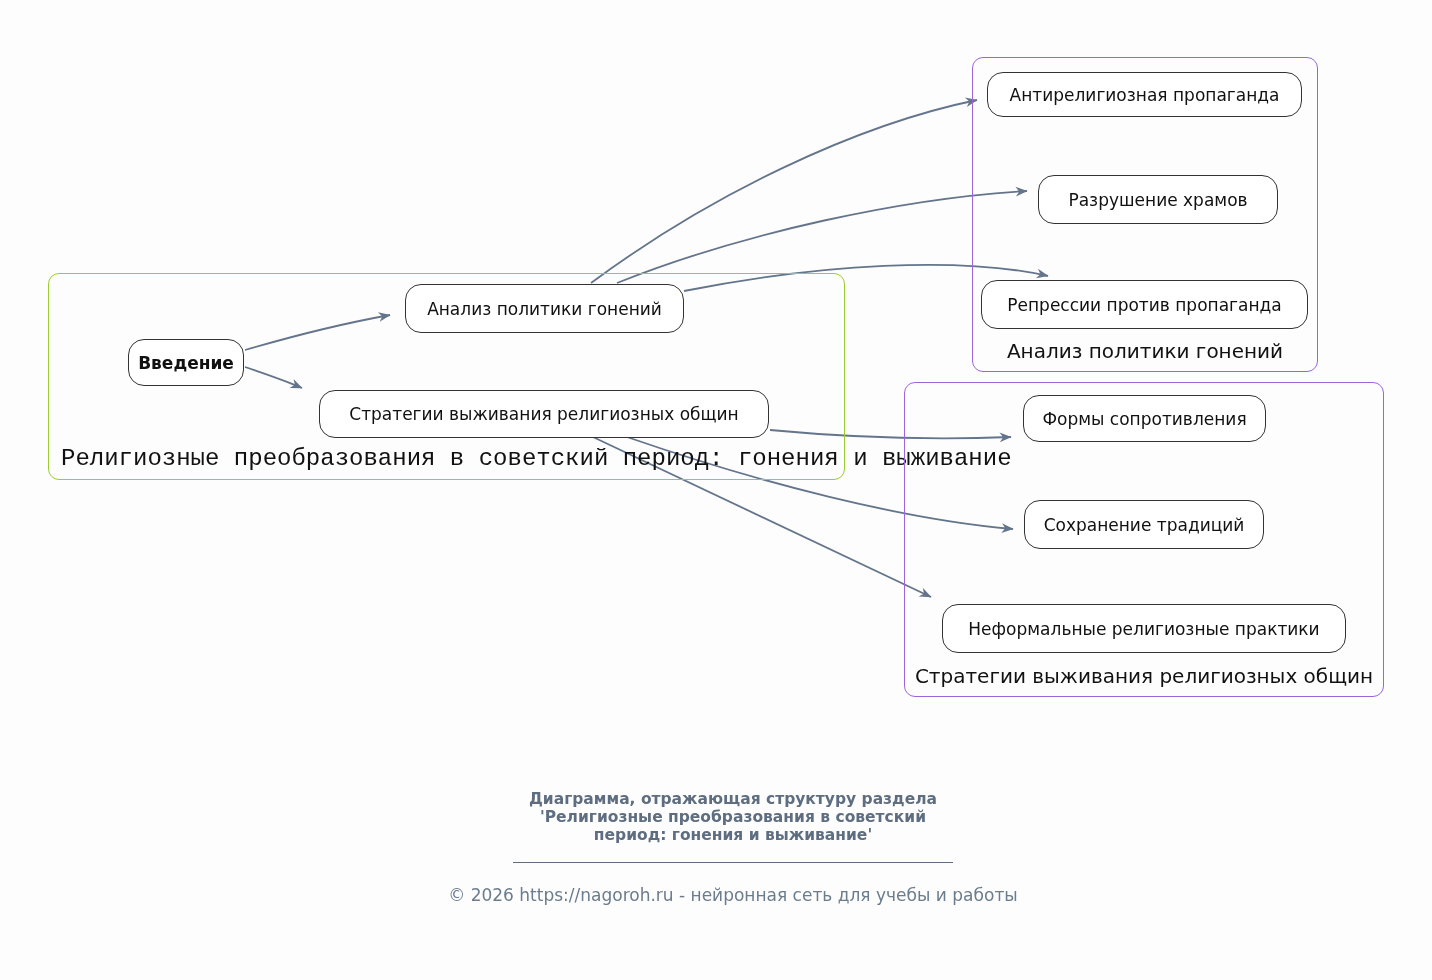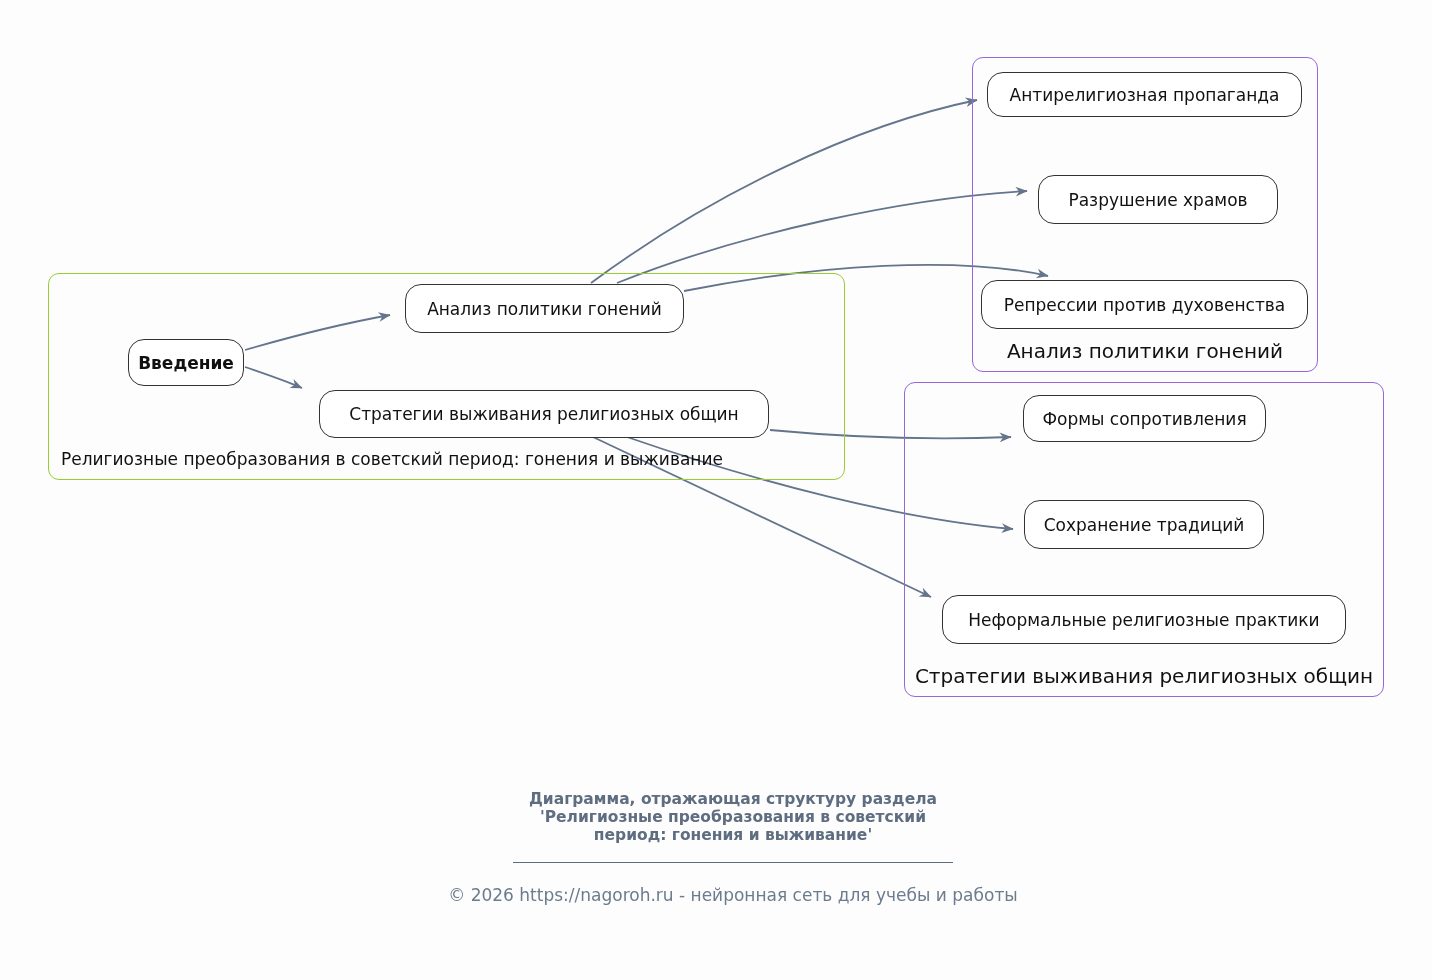--- a/index.html
+++ b/index.html
@@ -95,38 +95,38 @@
     <path class="edge" d="M 245 367 C 268 375, 286 381, 302 388" marker-end="url(#ah)"></path>
     <path class="edge" d="M 591 283 C 710 195, 855 125, 977 100" marker-end="url(#ah)"></path>
     <path class="edge" d="M 617 283 C 745 232, 905 198, 1027 191" marker-end="url(#ah)"></path>
     <path class="edge" d="M 684 291 C 820 264, 960 256, 1048 276" marker-end="url(#ah)"></path>
     <path class="edge" d="M 770 430 C 855 438, 935 440, 1011 437" marker-end="url(#ah)"></path>
     <path class="edge" d="M 627 437 C 760 483, 905 520, 1013 529" marker-end="url(#ah)"></path>
     <path class="edge" d="M 593 437 L 931 597" marker-end="url(#ah)"></path>
   </svg>
 
   <div class="group root" style="left:48px;top:273px;width:797px;height:207px;">
-    <div class="group-title left" style="font-size:17px;">Религиозные преобразования в советский период: гонения и выживание</div>
+    <div class="group-title left" style="font-size:24px;font-family:Liberation Mono, monospace;">Религиозные преобразования в советский период: гонения и выживание</div>
     <div class="node" style="left:79px;top:65px;width:116px;height:47px;font-weight:bold;">Введение</div>
     <div class="node" style="left:356px;top:10px;width:279px;height:49px;">Анализ политики гонений</div>
     <div class="node" style="left:270px;top:116px;width:450px;height:48px;">Стратегии выживания религиозных общин</div>
   </div>
 
   <div class="group sub" style="left:972px;top:57px;width:346px;height:315px;">
     <div class="group-title center">Анализ политики гонений</div>
     <div class="node" style="left:14px;top:14px;width:315px;height:45px;">Антирелигиозная пропаганда</div>
     <div class="node" style="left:65px;top:117px;width:240px;height:49px;">Разрушение храмов</div>
-    <div class="node" style="left:8px;top:222px;width:327px;height:49px;">Репрессии против духовенства</div>
+    <div class="node" style="left:8px;top:222px;width:327px;height:49px;">Репрессии против пропаганда</div>
   </div>
 
   <div class="group sub" style="left:904px;top:382px;width:480px;height:315px;">
     <div class="group-title center">Стратегии выживания религиозных общин</div>
     <div class="node" style="left:118px;top:12px;width:243px;height:47px;">Формы сопротивления</div>
     <div class="node" style="left:119px;top:117px;width:240px;height:49px;">Сохранение традиций</div>
-    <div class="node" style="left:37px;top:212px;width:404px;height:49px;">Неформальные религиозные практики</div>
+    <div class="node" style="left:37px;top:221px;width:404px;height:49px;">Неформальные религиозные практики</div>
   </div>
 
   <div class="footer">
     <div class="caption">
       <div>Диаграмма, отражающая структуру раздела</div>
       <div>'Религиозные преобразования в советский</div>
       <div>период: гонения и выживание'</div>
     </div>
     <div class="divider"></div>
     <div class="copyright">© 2026 https://nagoroh.ru - нейронная сеть для учебы и работы</div>

